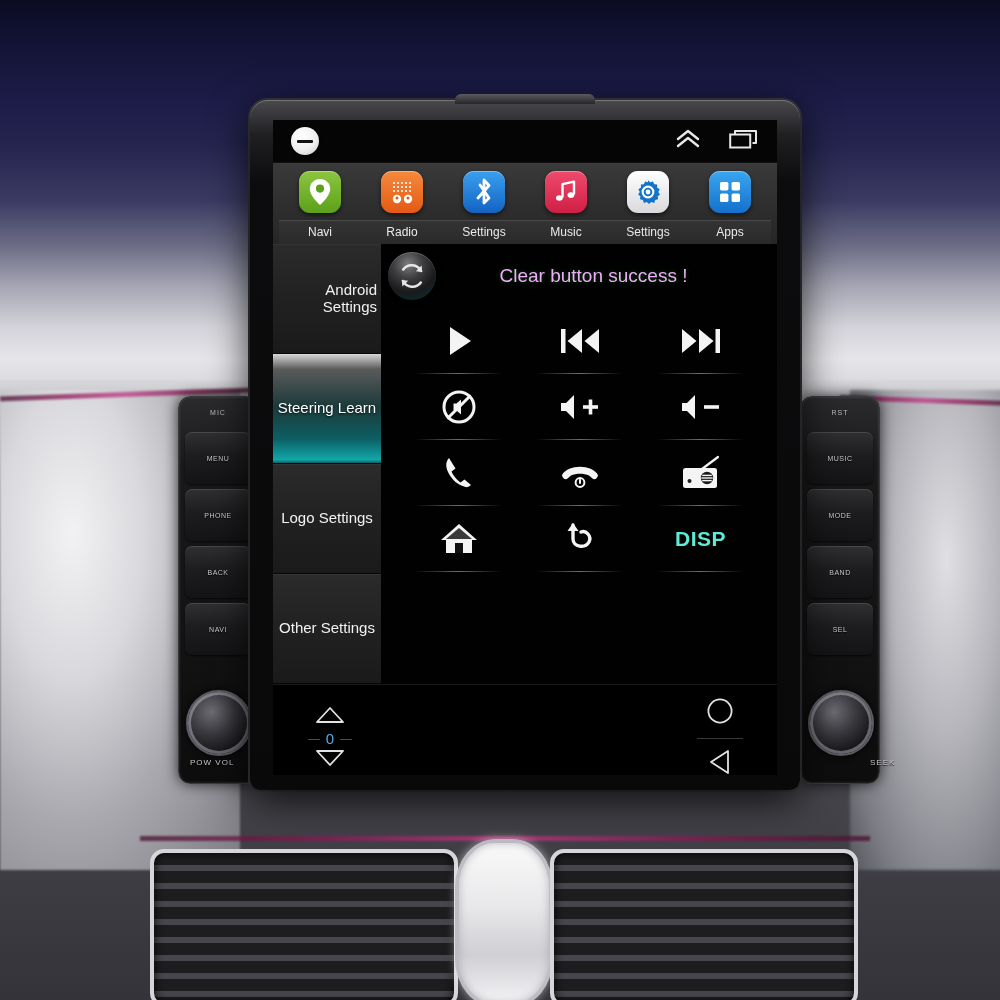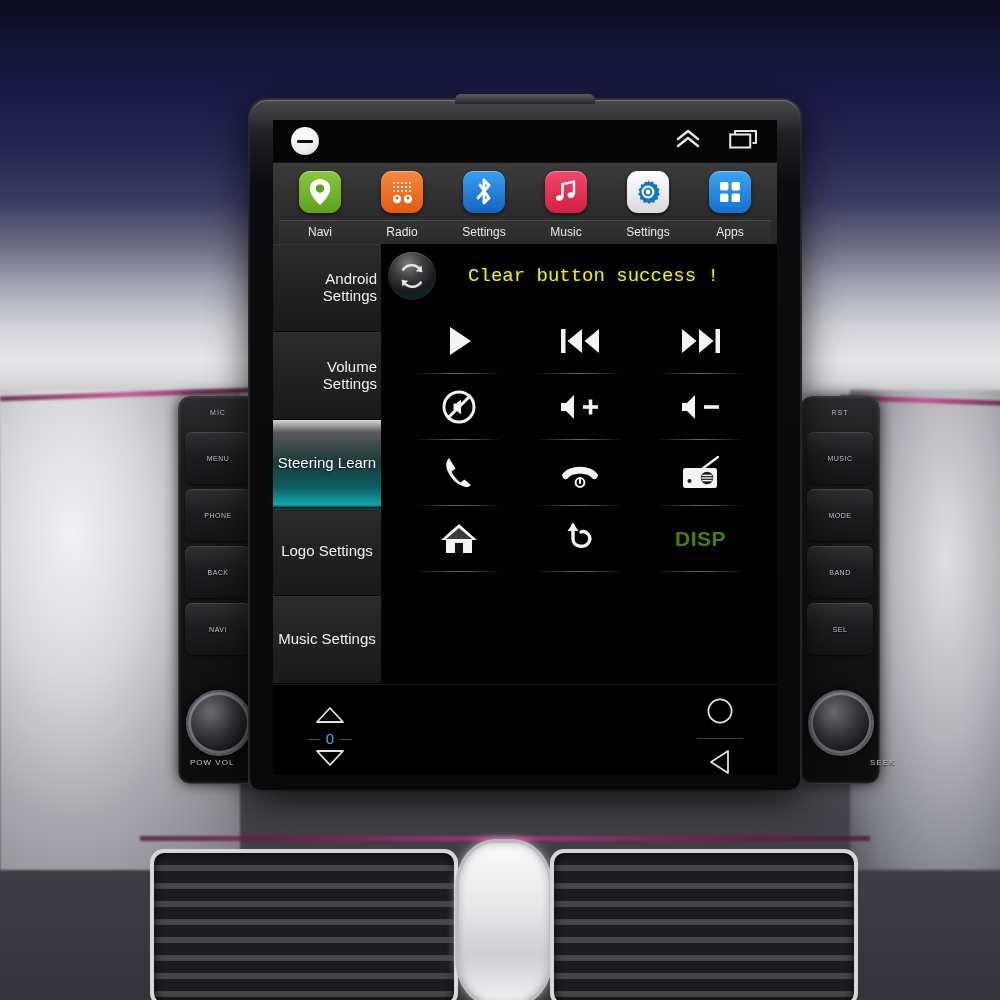--- a/index.html
+++ b/index.html
@@ -167,39 +167,39 @@
   .toast-row{
     height:64px;display:flex;align-items:center;padding-left:6px;
   }
   .sync-btn{
     width:48px;height:48px;border-radius:50%;
     background:radial-gradient(circle at 42% 25%, #7d7d80 0%, #3e3e41 32%, #1a1a1c 62%, #0c2b2c 86%, #0f8f90 100%);
     box-shadow:0 0 6px rgba(0,0,0,.9), inset 0 1px 0 rgba(255,255,255,.2);
     display:flex;align-items:center;justify-content:center;flex:none;
   }
   .toast-txt{
-    flex:1;text-align:center;color:#fde047;font-size:19px;
-    padding-right:26px;text-shadow:0 0 5px rgba(34,224,34,.35);font-family:Liberation Mono, monospace;
+    flex:1;text-align:center;color:#f0abfc;font-size:19px;
+    padding-right:26px;text-shadow:0 0 5px rgba(34,224,34,.35);
   }
 
   .grid{
     display:grid;grid-template-columns:repeat(3,1fr);
     grid-template-rows:repeat(4,66px);
     padding:0 16px;
   }
   .cell{
     position:relative;display:flex;align-items:center;justify-content:center;
   }
   .cell::after{
     content:"";position:absolute;left:14%;right:14%;bottom:0;height:1px;
     background:linear-gradient(90deg,rgba(255,255,255,0) 0%,rgba(255,255,255,.42) 50%,rgba(255,255,255,0) 100%);
   }
   .cell svg{display:block;}
   .disp-txt{
-    color:#4d7c0f;font-size:21px;font-weight:bold;letter-spacing:.5px;
+    color:#5eead4;font-size:21px;font-weight:bold;letter-spacing:.5px;
     font-family:"Liberation Sans", sans-serif;
     text-shadow:0 1px 2px rgba(0,0,0,.9);
   }
 
   
   .bottombar{
     height:108px;background:#000;border-top:1px solid #1a1a1a;
     display:flex;align-items:center;justify-content:space-between;
     padding:0 22px;box-sizing:border-box;
   }
@@ -368,24 +368,23 @@
           <div class="app-lbl">Music</div>
           <div class="app-lbl">Settings</div>
           <div class="app-lbl">Apps</div>
         </div>
       </div>
 
       <div class="body">
 
         <div class="sidebar">
           <div class="side-item">Android Settings</div>
-          <div class="side-item">Volume Settings</div>
           <div class="side-item active">Steering Learn</div>
           <div class="side-item">Logo Settings</div>
-          <div class="side-item">Music Settings</div>
+          <div class="side-item">Other Settings</div>
         </div>
 
         <div class="content">
 
           <div class="toast-row">
             <div class="sync-btn">
               <svg width="30" height="30" viewBox="0 0 30 30">
                 <path d="M24 10 A10.5 10.5 0 0 0 6.2 8.5" fill="none" stroke="#e6e6e6" stroke-width="2.6" stroke-linecap="round"></path>
                 <path d="M6 20 A10.5 10.5 0 0 0 23.8 21.5" fill="none" stroke="#e6e6e6" stroke-width="2.6" stroke-linecap="round"></path>
                 <path d="M24.6 4.5 L25.2 11 L18.8 10.2 Z" fill="#e6e6e6"></path>

